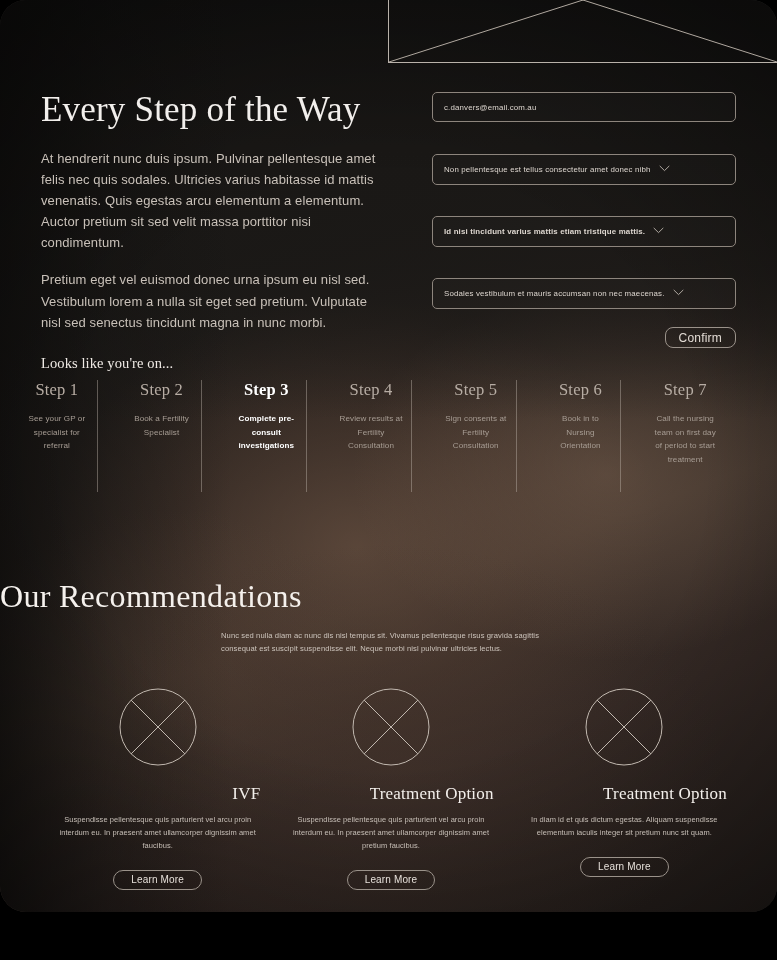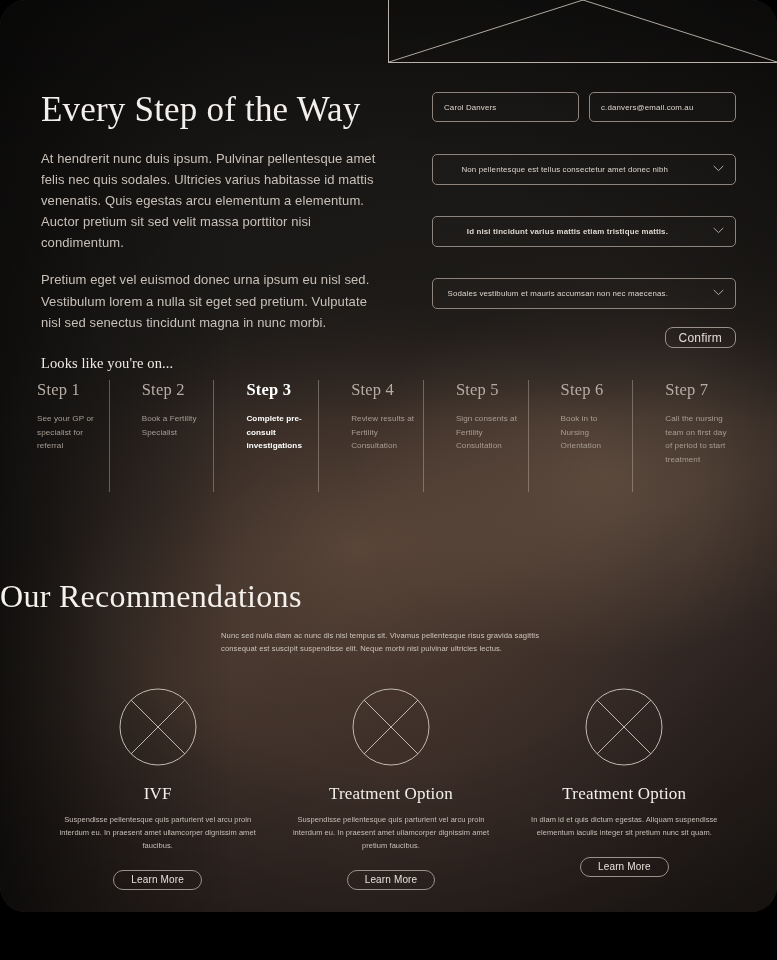--- a/index.html
+++ b/index.html
@@ -99,23 +99,22 @@
     padding:0 11px;
     font-size:7.9px;
     color:#ded7d0;
     letter-spacing:0.15px;
     white-space:nowrap; overflow:hidden;
   }
   .field.half { flex:1 1 0; min-width:0; }
   .field.full { width:304px; }
   .select-field {
     margin-top:32px;
-    justify-content:flex-end;
+    justify-content:flex-start;
     height:31px;
-    gap:37px;
   }
   .select-field:first-of-type { margin-top:0; }
   .chev { flex:0 0 auto; margin-left:8px; opacity:0.85; }
   .row-2 { margin-top:32px; }
   .row-3 { margin-top:31px;font-weight:bold; }
   .row-4 { margin-top:31px; }
 
   .confirm-wrap { display:flex; justify-content:flex-end; margin-top:18px; }
   .confirm-btn {
     border:1px solid #9a928a;
@@ -126,22 +125,23 @@
     font-size:12px;
     color:#e2dbd4;
     background:transparent;
     letter-spacing:0.2px;
     cursor:pointer;
   }
 
   
   .steps {
     position:absolute;
-    left:37px; top:380px; width:700px; height:112px;
+    left:25px; top:380px; width:700px; height:112px;
     display:flex;
+    text-align:center;
   }
   .step {
     flex:1 1 0;
     padding-left:32px;
     padding-right:8px;
     border-left:1px solid rgba(196,186,176,0.42);
     position:relative;
   }
   .step:first-child { border-left:none; padding-left:0; }
   .step-title {
@@ -185,20 +185,21 @@
   }
   .card { flex:1 1 0; text-align:center; padding:0 14px; }
   .card-icon { width:78px; height:78px; margin:0 auto; display:block; }
   .card h3 {
     font-family:"Liberation Serif", serif;
     font-weight:400;
     font-size:17px;
     color:#f3efeb;
     margin-top:18px;
     letter-spacing:0.2px;
+    text-align:right;
   }
   .card p {
     margin-top:10px;
     font-size:7.5px;
     line-height:1.72;
     color:#c6beb6;
     letter-spacing:0.05px;
   }
   .learn-wrap { display:flex; justify-content:center; margin-top:17px; }
   .learn-btn {
@@ -240,21 +241,20 @@
     <div class="intro">
       <h1>Every Step of the Way</h1>
       <p class="p1">At hendrerit nunc duis ipsum. Pulvinar pellentesque amet felis nec quis sodales. Ultricies varius habitasse id mattis venenatis. Quis egestas arcu elementum a elementum. Auctor pretium sit sed velit massa porttitor nisi condimentum.</p>
       <p class="p2">Pretium eget vel euismod donec urna ipsum eu nisl sed. Vestibulum lorem a nulla sit eget sed pretium. Vulputate nisl sed senectus tincidunt magna in nunc morbi.</p>
       <h2>Looks like you're on...</h2>
     </div>
 
     <div class="form-col">
 
       <div class="field-row">
-        <div class="field half" title="Full Name">Carol Danvers</div>
         <div class="field half" title="Email Address">c.danvers@email.com.au</div>
       </div>
 
       <div class="field full select-field row-2">
         <span>Non pellentesque est tellus consectetur amet donec nibh</span>
         <span class="chev">
           <svg width="11" height="7" viewBox="0 0 11 7" fill="none">
             <path d="M1 1.2 L5.5 5.6 L10 1.2" stroke="#c8c0b8" stroke-width="1" stroke-linecap="round" stroke-linejoin="round"></path>
           </svg>
         </span>

